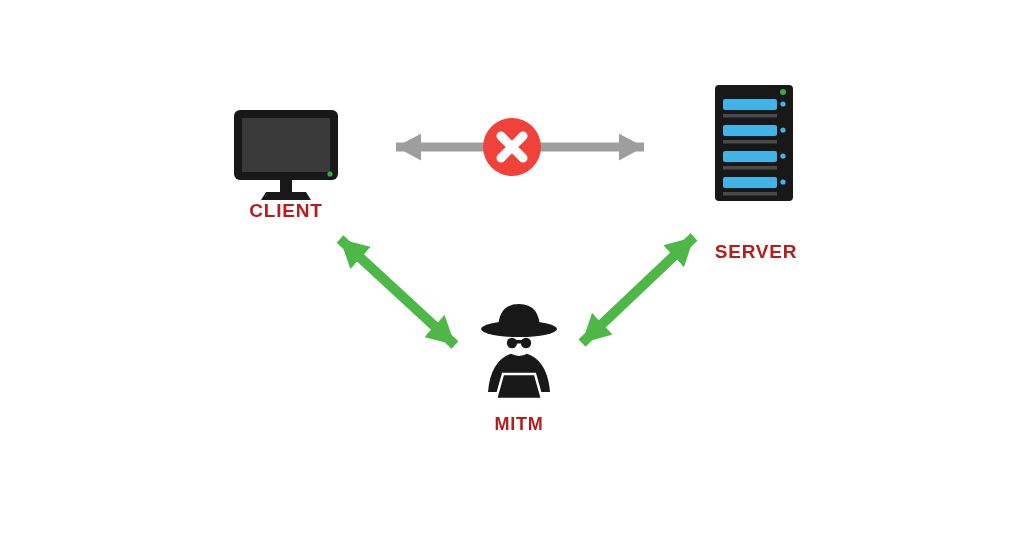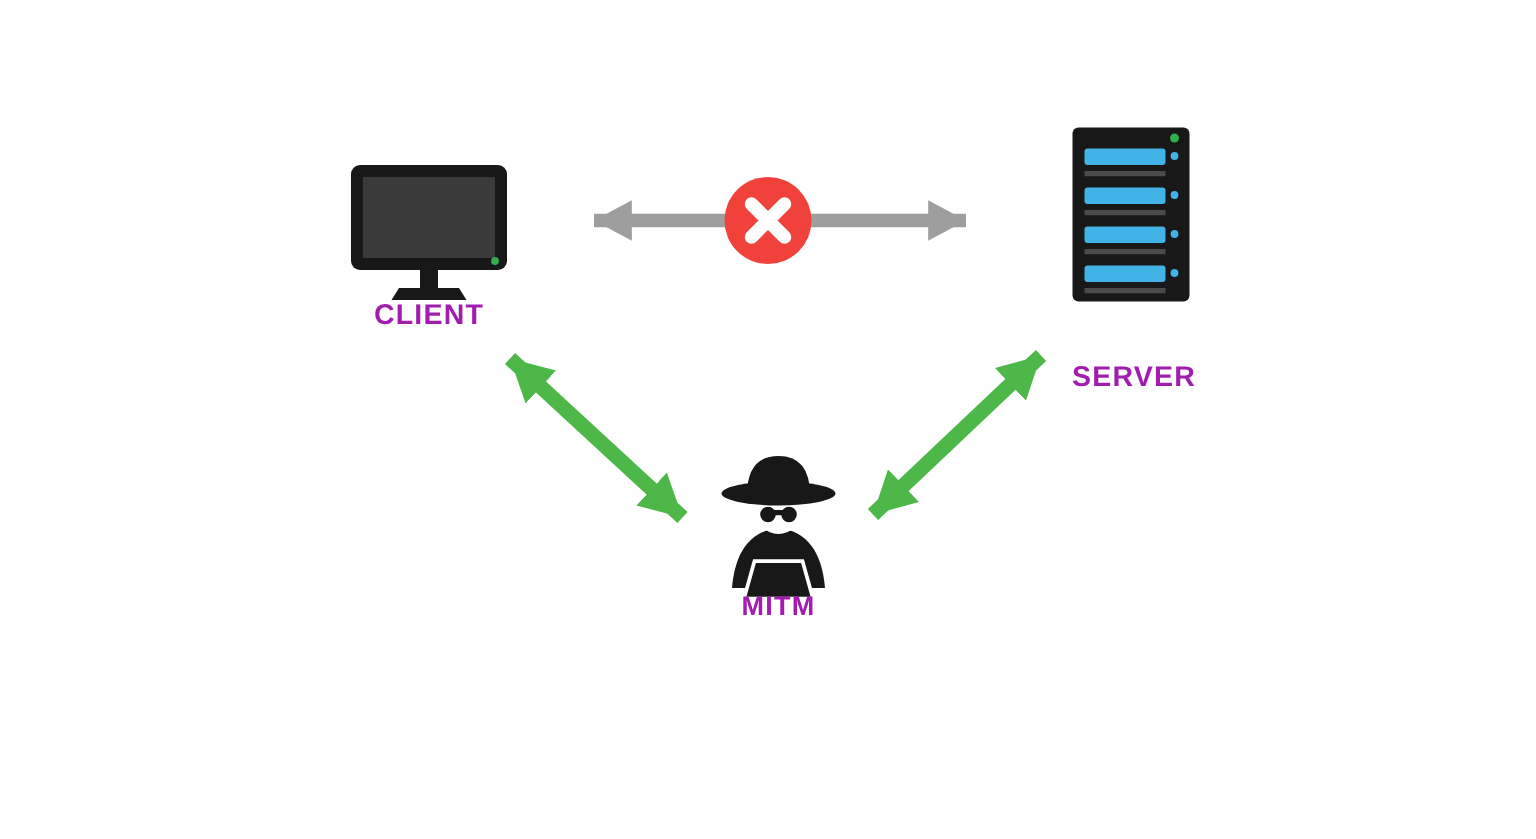--- a/index.html
+++ b/index.html
@@ -22,21 +22,21 @@
   }
   .node-icon {
     position: absolute;
   }
   .node-label {
     position: absolute;
     transform: translateX(-50%);
     font-weight: bold;
     font-size: 19px;
     letter-spacing: 0.8px;
-    color: #a21caf;
+    color: #b91c1c;
     white-space: nowrap;
     user-select: none;
   }
   .node-label.mitm {
     font-size: 18px;
   }
 </style>
 </head>
 <body>
 
@@ -111,15 +111,15 @@
 
     <ellipse cx="52" cy="33" rx="38" ry="8" fill="var(--icon-black, #181818)"></ellipse>
 
     <path d="M36 78 L68 78 L75 103 L29 103 Z" fill="var(--icon-black, #181818)" stroke="#ffffff" stroke-width="2.5"></path>
   </svg>
 
   <div class="node-label" style="left:286px; top:200px;">CLIENT</div>
 
   <div class="node-label" style="left:756px; top:201px;margin-top:40px;">SERVER</div>
 
-  <div class="node-label mitm" style="left:519px; top:394px;">MITM</div>
+  <div class="node-label mitm" style="left:519px; top:414px;">MITM</div>
 
 </div>
 
 </body></html>

